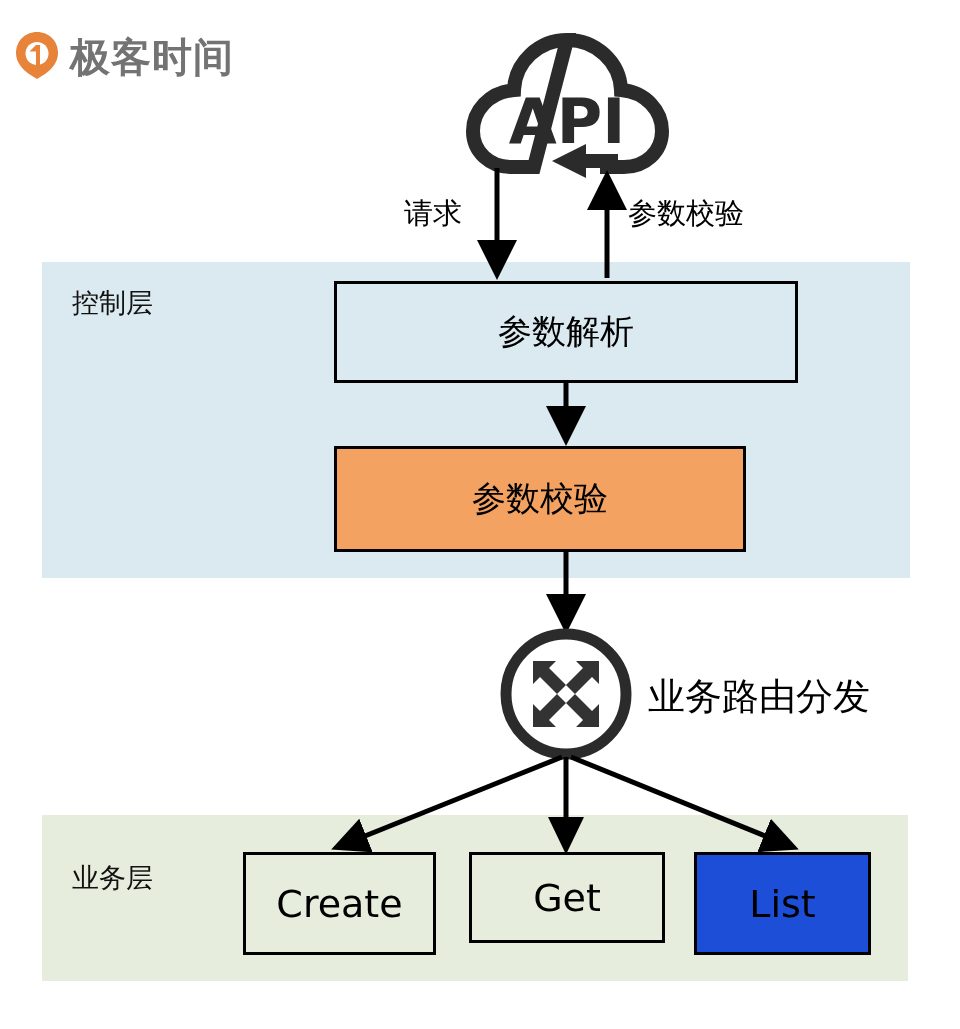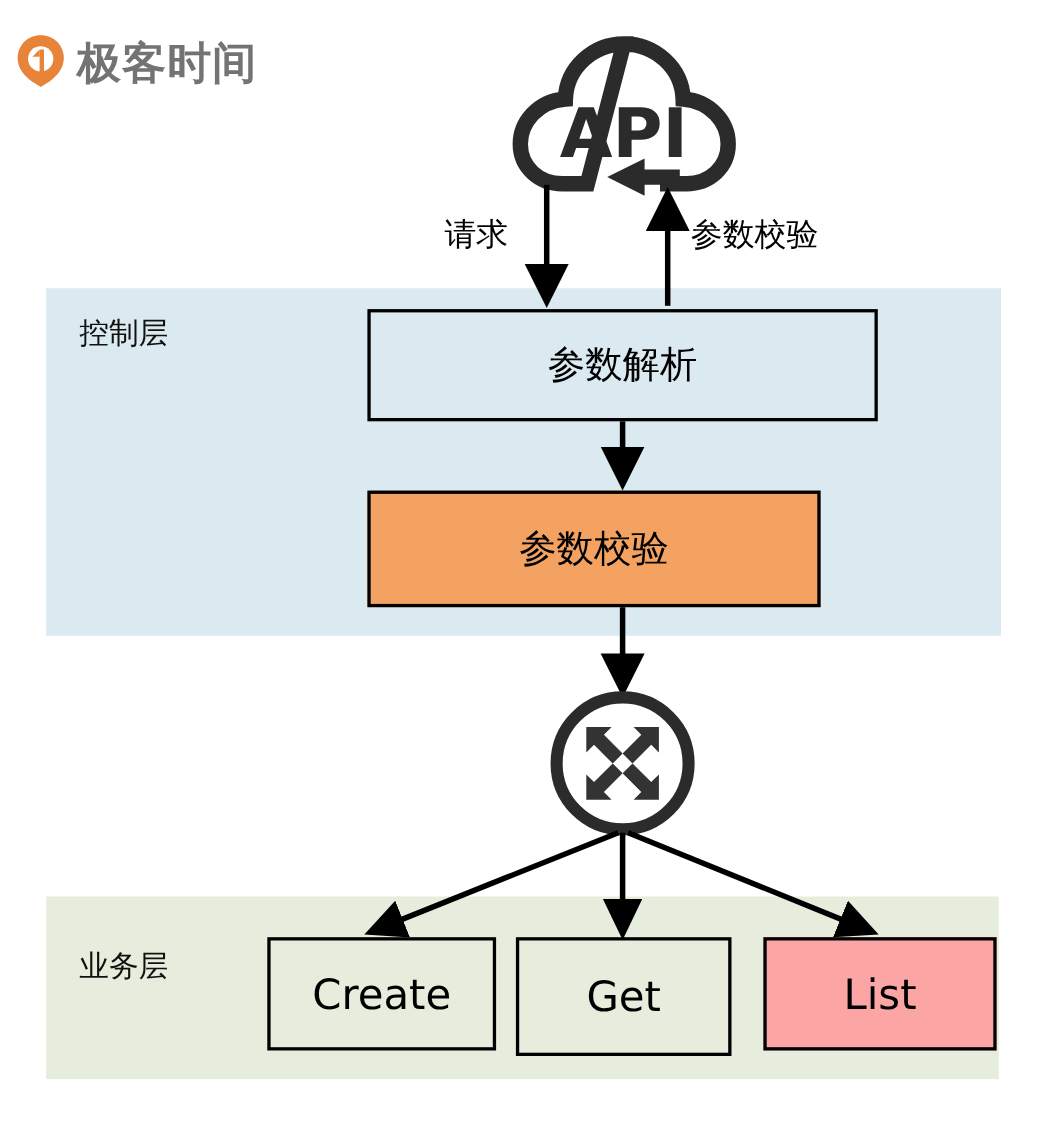--- a/index.html
+++ b/index.html
@@ -117,35 +117,36 @@
   <div class="band-label" style="left:72px; top:860px;">业务层</div>
 
   <div class="node" style="left:334px; top:281px; width:464px; height:102px; background:#DBEAF0;">
     <span>参数解析</span>
   </div>
 
   <div class="node" style="left:334px; top:446px; width:412px; height:106px; background:#F3A261;">
     <span>参数校验</span>
   </div>
 
-  <div class="node biz" style="left:243px; top:852px; width:208px; height:103px; background:#E7EDDC;">
+  <div class="node biz" style="left:243px; top:852px; width:193px; height:103px; background:#E7EDDC;">
     <span>Create</span>
   </div>
 
-  <div class="node biz" style="left:469px; top:852px; width:196px; height:108px; background:#E7EDDC;">
+  <div class="node biz" style="left:469px; top:852px; width:196px; height:91px; background:#E7EDDC;">
     <span>Get</span>
   </div>
 
-  <div class="node biz" style="left:694px; top:852px; width:212px; height:103px; background:#fca5a5;">
+  <div class="node biz" style="left:694px; top:852px; width:177px; height:103px; background:#1d4ed8;">
     <span>List</span>
   </div>
 
   <div class="edge-label" style="left:404px; top:194px;text-align:center;">请求</div>
   <div class="edge-label" style="left:628px; top:194px;">参数校验</div>
 
+  <div class="router-label" style="left:648px; top:672px;">业务路由分发</div>
 
   <svg class="overlay">
     <defs>
       <marker id="arrowhead" markerWidth="10" markerHeight="10" refX="6.4" refY="4" orient="auto" markerUnits="strokeWidth">
         <path d="M0,0 L0,8 L8,4 z" fill="#000000"></path>
       </marker>
       <marker id="arrowheadBig" markerWidth="9" markerHeight="9" refX="5.6" refY="3.6" orient="auto" markerUnits="strokeWidth">
         <path d="M0,0 L0,7.2 L7.5,3.6 z" fill="#000000"></path>
       </marker>
     </defs>

